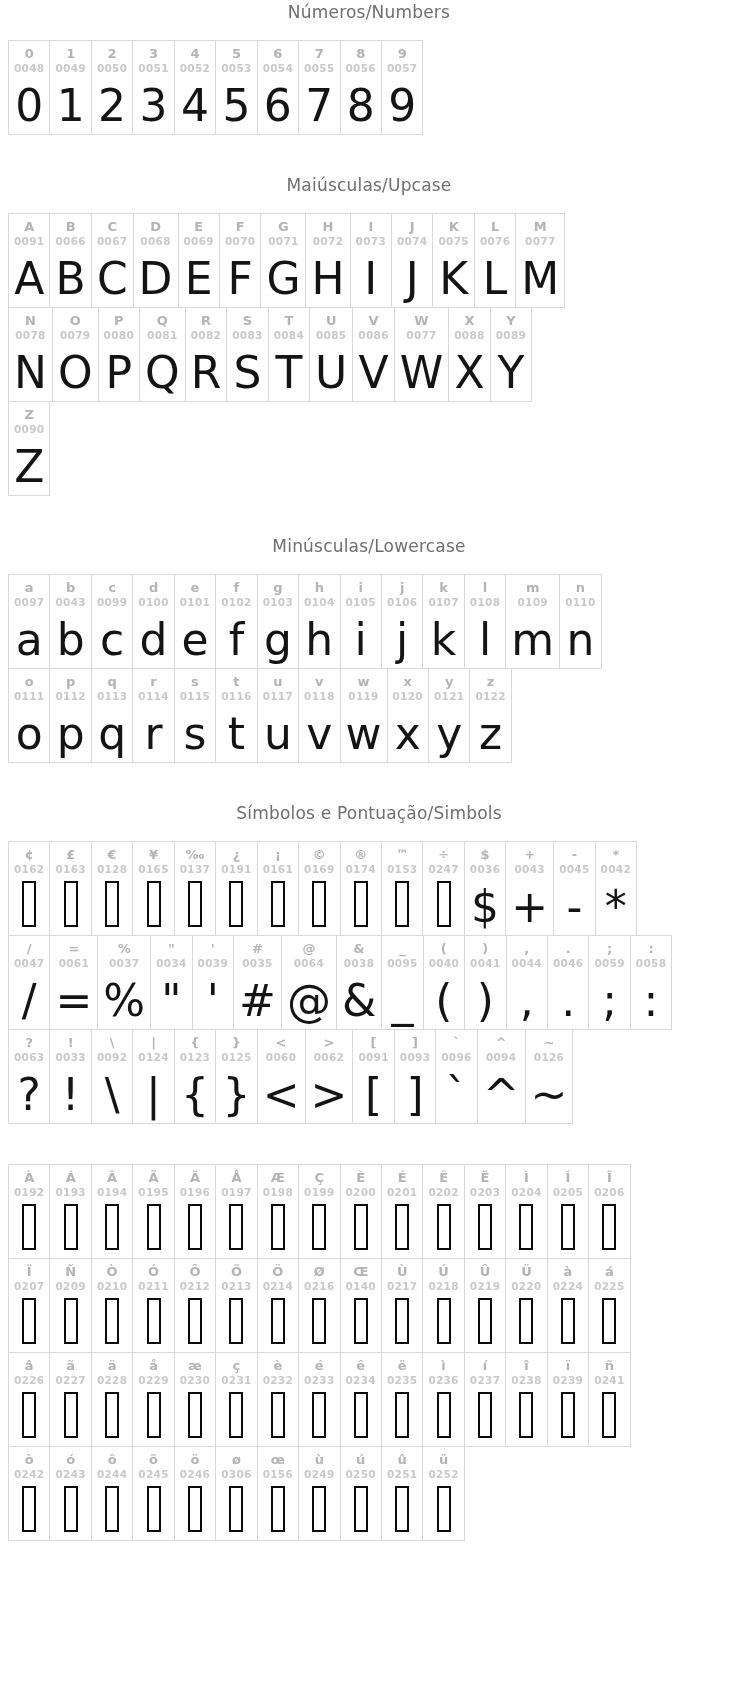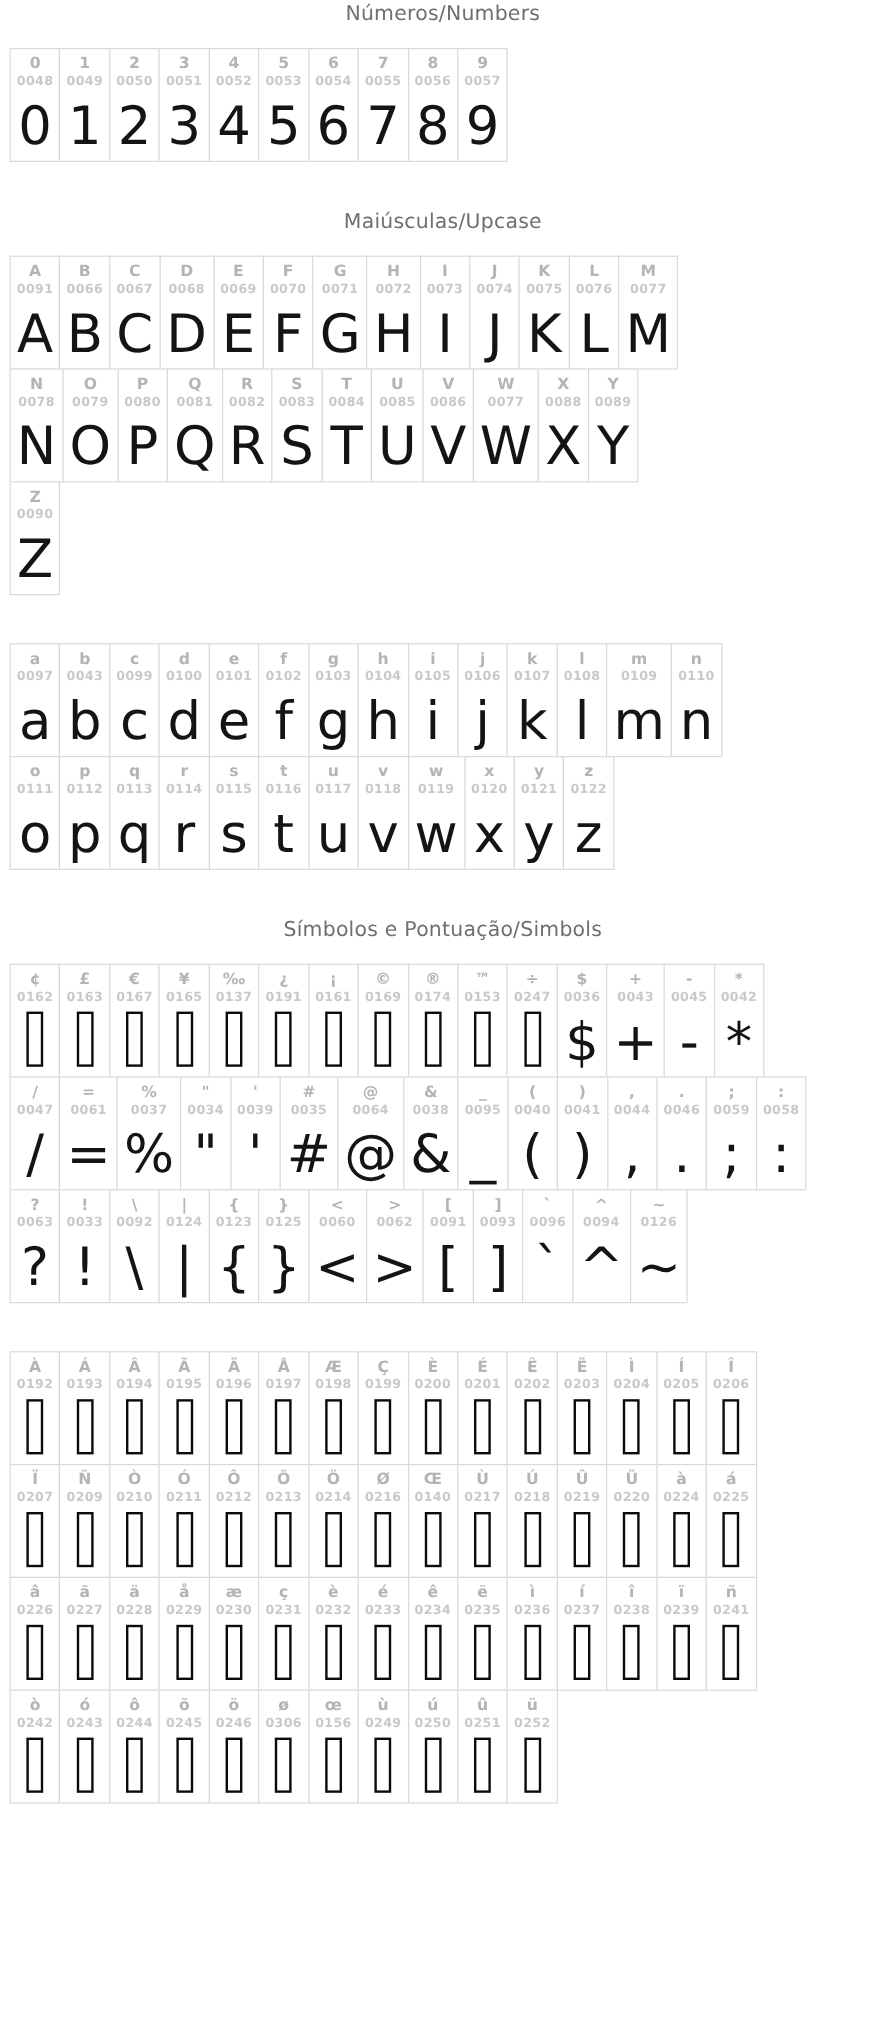--- a/index.html
+++ b/index.html
@@ -276,21 +276,21 @@
             </div>
           </div><div class="glyph-row">
             <div class="glyph-cell">
               <div class="cell-char">Z</div>
               <div class="cell-code">0090</div>
               <div class="cell-glyph">
                 <span class="glyph-char">Z</span>
               </div>
             </div>
           </div></div></section>
-      <section class="section"><div class="glyph-table"><div class="glyph-row">
+      <section class="section"><h2 class="section-title">Minúsculas/Lowercase</h2><div class="glyph-table"><div class="glyph-row">
             <div class="glyph-cell">
               <div class="cell-char">a</div>
               <div class="cell-code">0097</div>
               <div class="cell-glyph">
                 <span class="glyph-char">a</span>
               </div>
             </div>
             <div class="glyph-cell">
               <div class="cell-char">b</div>
               <div class="cell-code">0043</div>
@@ -478,21 +478,21 @@
             </div>
             <div class="glyph-cell">
               <div class="cell-char">£</div>
               <div class="cell-code">0163</div>
               <div class="cell-glyph">
                 <span class="missing-box"></span>
               </div>
             </div>
             <div class="glyph-cell">
               <div class="cell-char">€</div>
-              <div class="cell-code">0167</div>
+              <div class="cell-code">0128</div>
               <div class="cell-glyph">
                 <span class="missing-box"></span>
               </div>
             </div>
             <div class="glyph-cell">
               <div class="cell-char">¥</div>
               <div class="cell-code">0165</div>
               <div class="cell-glyph">
                 <span class="missing-box"></span>
               </div>

